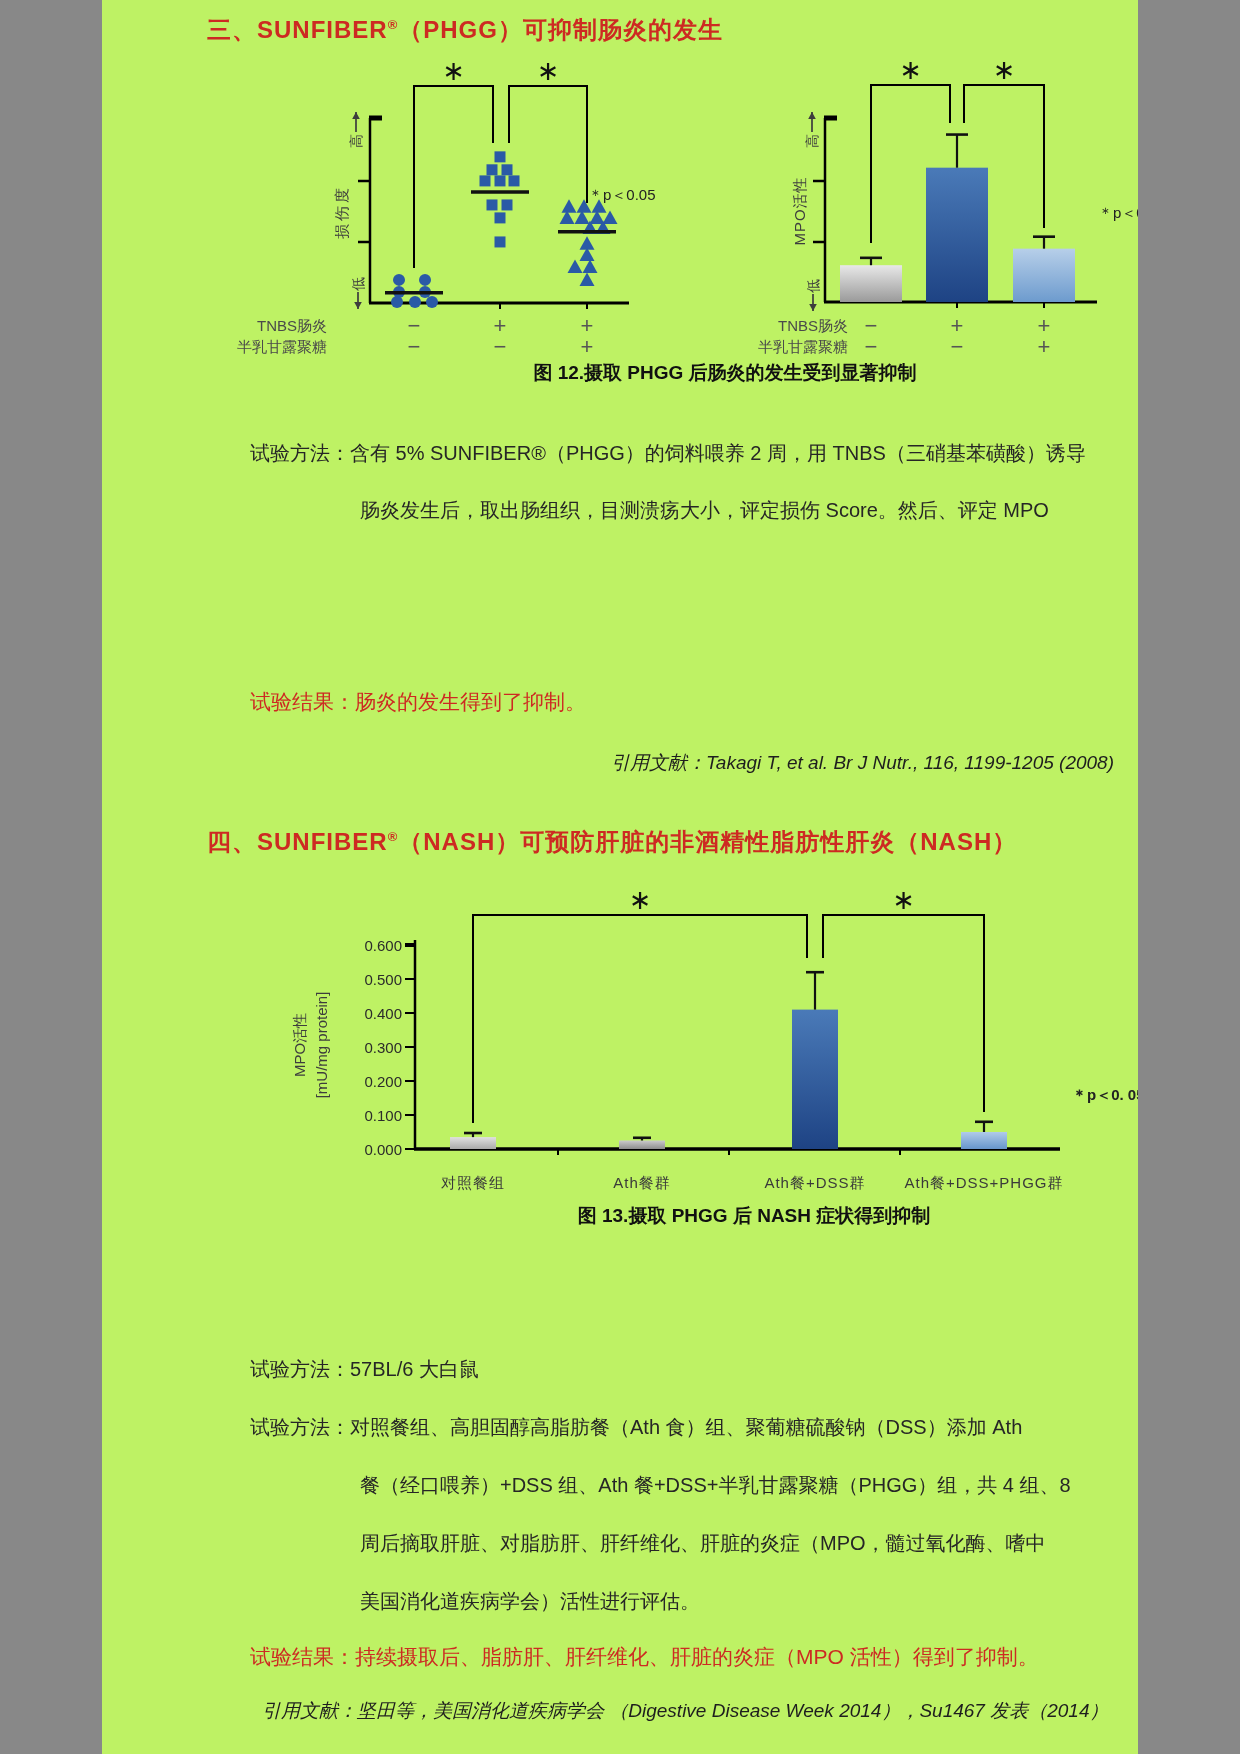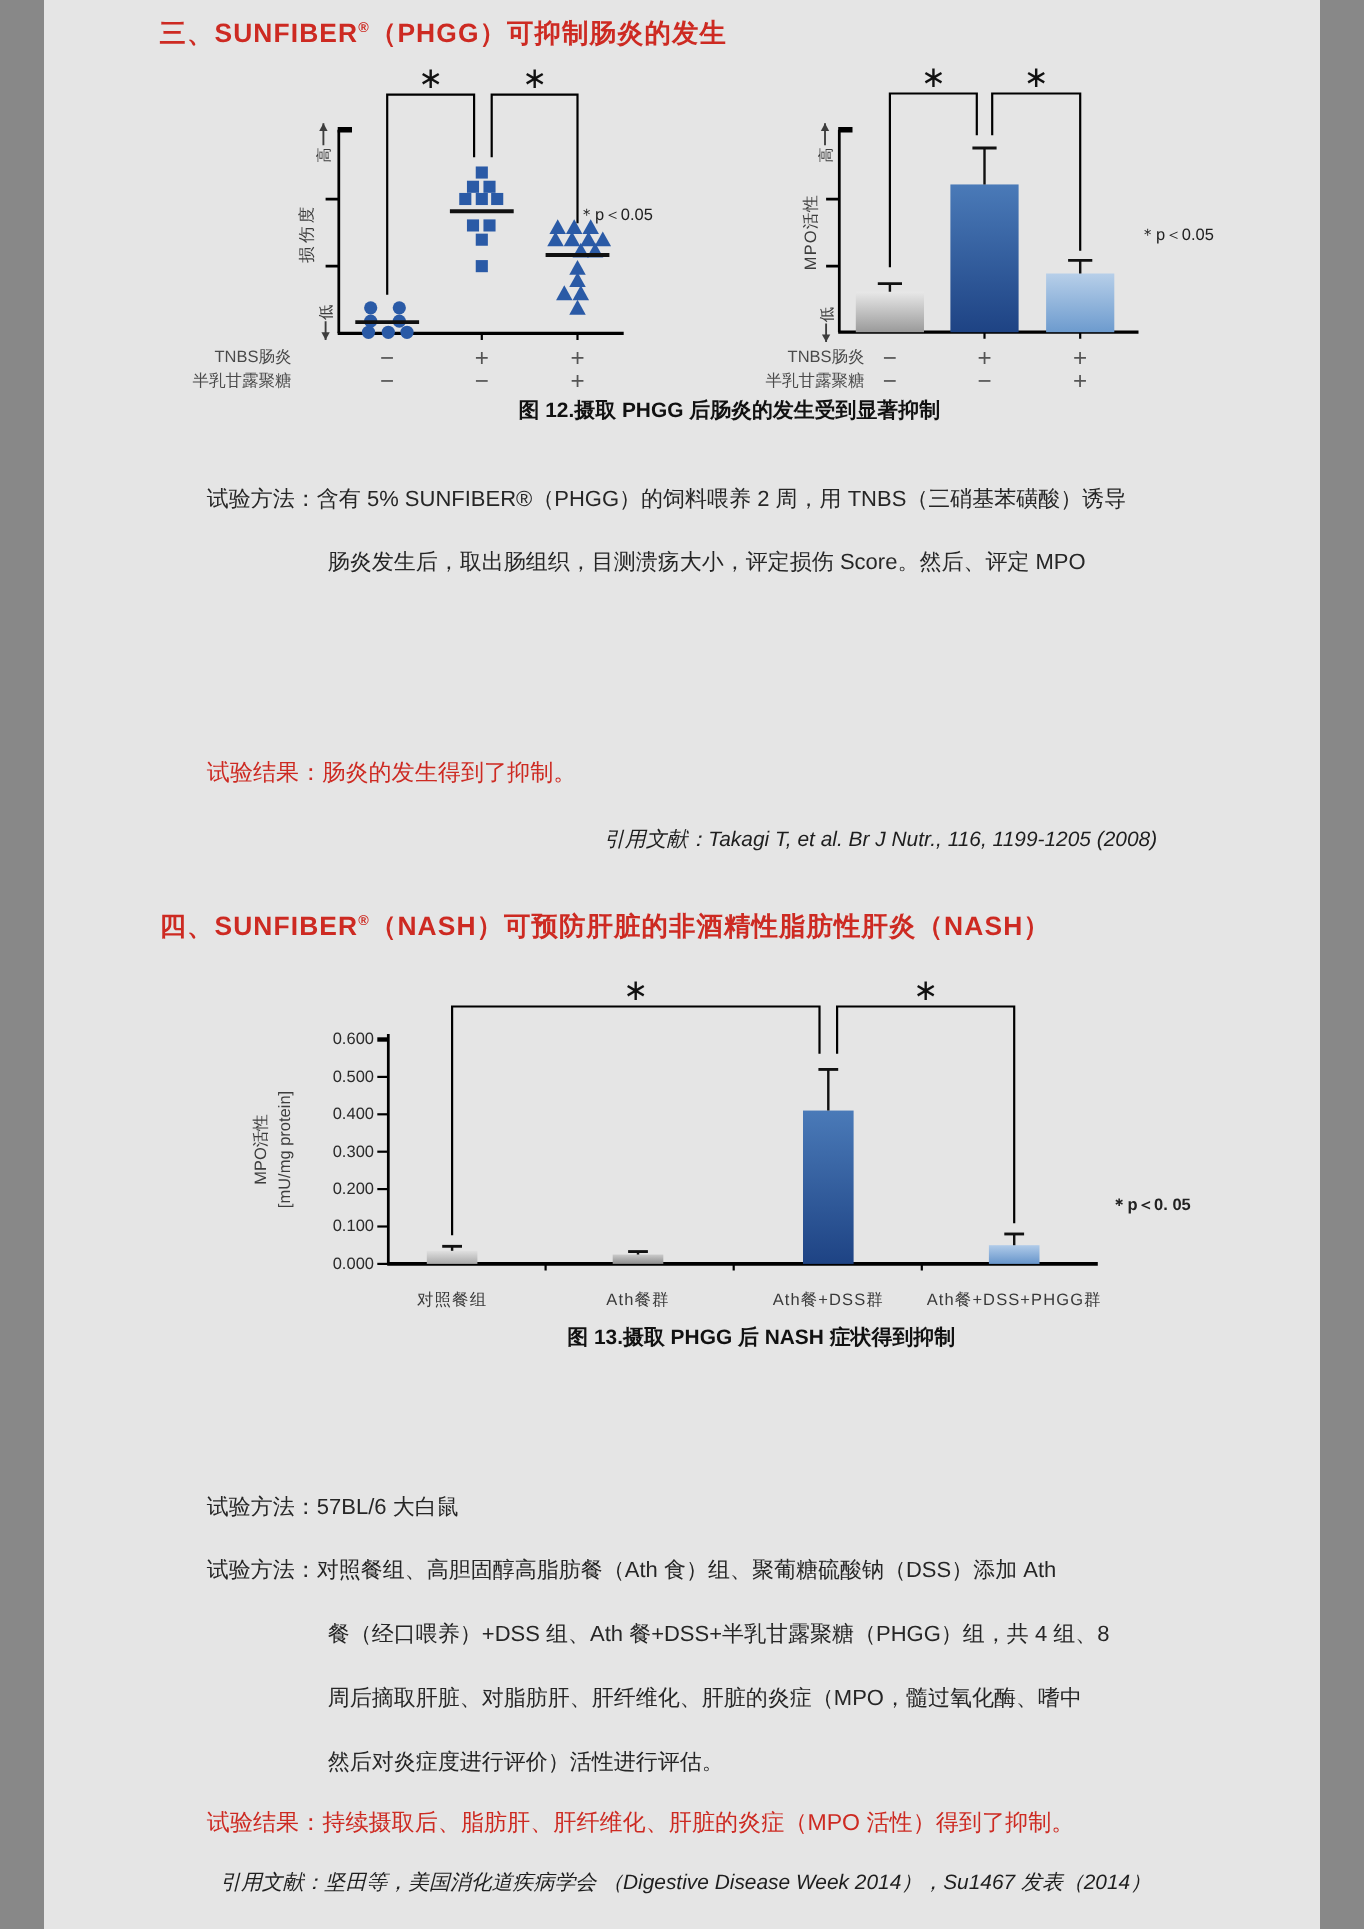--- a/index.html
+++ b/index.html
@@ -1,16 +1,16 @@
 <!DOCTYPE html>
 <html><head>
 <meta charset="utf-8">
 <style>
   html,body{margin:0;padding:0;background:#888;}
-  #page{position:relative;width:1160px;height:1754px;background:#e5e5e5;margin:0 auto;
+  #page{position:relative;width:1036px;height:1754px;background:#bef264;margin:0 auto;
         font-family:"Liberation Sans", sans-serif;color:#222;overflow:hidden;}
   .heading{position:absolute;margin:0;font-size:24px;font-weight:bold;color:#cd2a22;letter-spacing:1px;white-space:nowrap;}
   .heading sup{font-size:13px;}
   #t3{left:105px;top:14px;}
   #t4{left:105px;top:826px;}
   svg{position:absolute;}
   #svg12a{left:120px;top:55px;}
   #svg12b{left:600px;top:55px;}
   #svg13{left:180px;top:878px;}
   .pnote{position:absolute;font-size:15px;color:#222;white-space:nowrap;}
@@ -231,18 +231,18 @@
     </svg>
   <div class="pnote" id="p13">＊p＜0. 05</div>
 
   <div class="caption" id="cap13">图 13.摄取 PHGG 后 NASH 症状得到抑制</div>
 
   <div class="body" id="s4body">
       <div class="bodyline ind0">试验方法：57BL/6 大白鼠</div>
       <div class="bodyline ind0">试验方法：对照餐组、高胆固醇高脂肪餐（Ath 食）组、聚葡糖硫酸钠（DSS）添加 Ath</div>
       <div class="bodyline ind1">餐（经口喂养）+DSS 组、Ath 餐+DSS+半乳甘露聚糖（PHGG）组，共 4 组、8</div>
       <div class="bodyline ind1">周后摘取肝脏、对脂肪肝、肝纤维化、肝脏的炎症（MPO，髓过氧化酶、嗜中</div>
-      <div class="bodyline ind1">然后对炎症度进行评价）活性进行评估。</div>
+      <div class="bodyline ind1">美国消化道疾病学会）活性进行评估。</div>
     </div>
   <div class="result" id="r4">试验结果：持续摄取后、脂肪肝、肝纤维化、肝脏的炎症（MPO 活性）得到了抑制。</div>
   <div class="cite" id="c4">引用文献：坚田等，美国消化道疾病学会 （Digestive Disease Week 2014），Su1467 发表（2014）</div>
 
 </div>
 
 </body></html>

